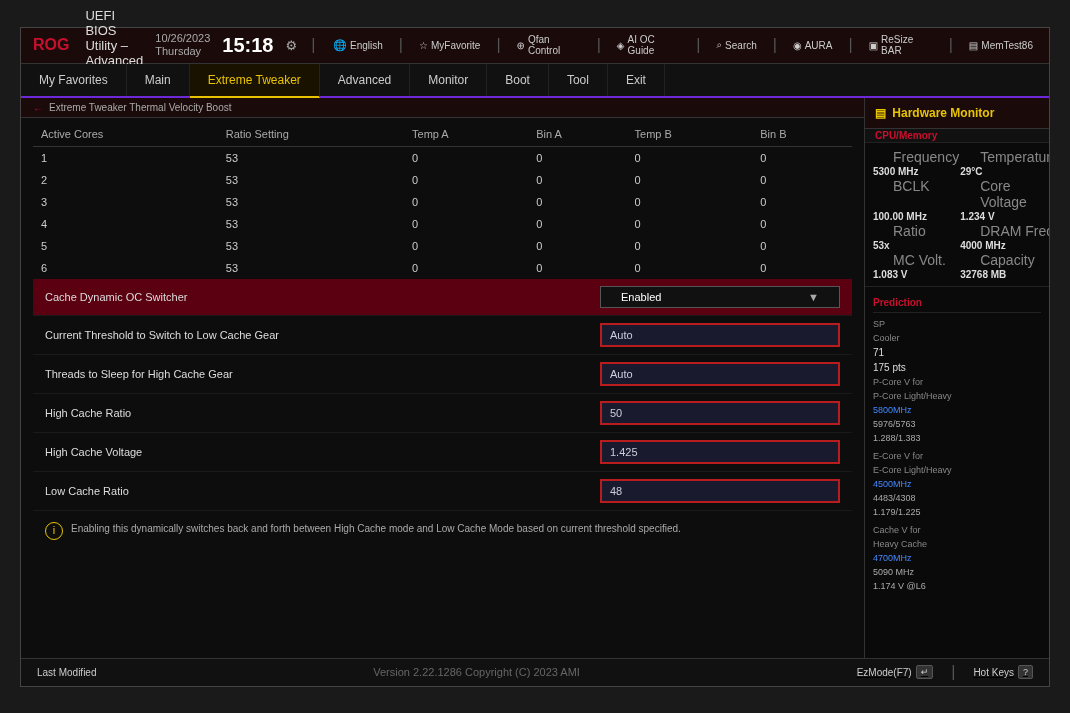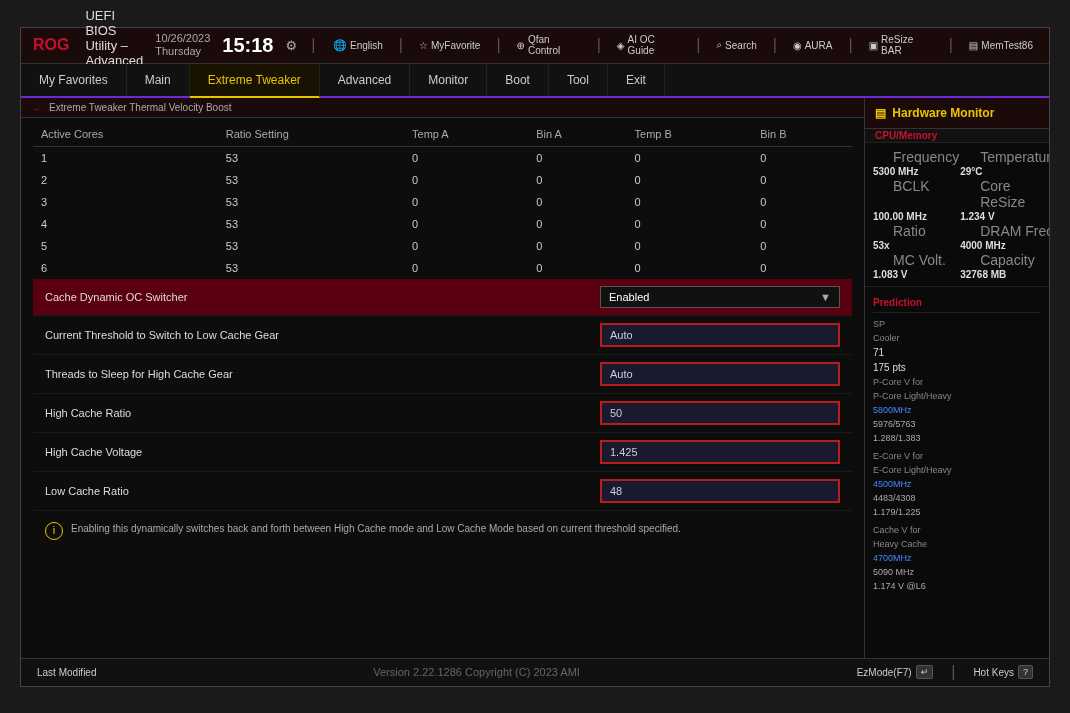--- a/index.html
+++ b/index.html
@@ -167,21 +167,21 @@
     }
     .setting-value {
       min-width: 240px;
       text-align: left;
     }
     .dropdown-value {
       background: #111;
       border: 1px solid #555;
       color: #fff;
       font-size: 11px;
-      padding: 4px 8px;
+      padding: 4px 20px;
       width: 240px;
       display: flex;
       align-items: center;
       justify-content: space-between;
     }
     .dropdown-value .arrow { color: #aaa; }
     .text-value {
       background: #1a1a2e;
       border: 2px solid #b91c1c;
       color: #ccd;
@@ -291,20 +291,21 @@
     }
     .bottom-center {
       color: #666;
       font-size: 11px;
       text-align: center;
     }
     .bottom-actions {
       display: flex;
       gap: 16px;
       align-items: center;
+      text-decoration: underline;
     }
     .bottom-btn {
       color: #ccc;
       font-size: 10px;
       cursor: pointer;
       display: flex;
       align-items: center;
       gap: 4px;
     }
     .bottom-btn .key-badge {
@@ -516,21 +517,21 @@
 
       <div class="hw-section-title">CPU/Memory</div>
 
       <div class="hw-grid">
         <div class="hw-label">Frequency</div>
         <div class="hw-label">Temperature</div>
         <div class="hw-value">5300 MHz</div>
         <div class="hw-value">29°C</div>
 
         <div class="hw-label">BCLK</div>
-        <div class="hw-label">Core ReSize</div>
+        <div class="hw-label">Core Voltage</div>
         <div class="hw-value">100.00 MHz</div>
         <div class="hw-value">1.234 V</div>
 
         <div class="hw-label">Ratio</div>
         <div class="hw-label">DRAM Freq.</div>
         <div class="hw-value">53x</div>
         <div class="hw-value">4000 MHz</div>
 
         <div class="hw-label">MC Volt.</div>
         <div class="hw-label">Capacity</div>

